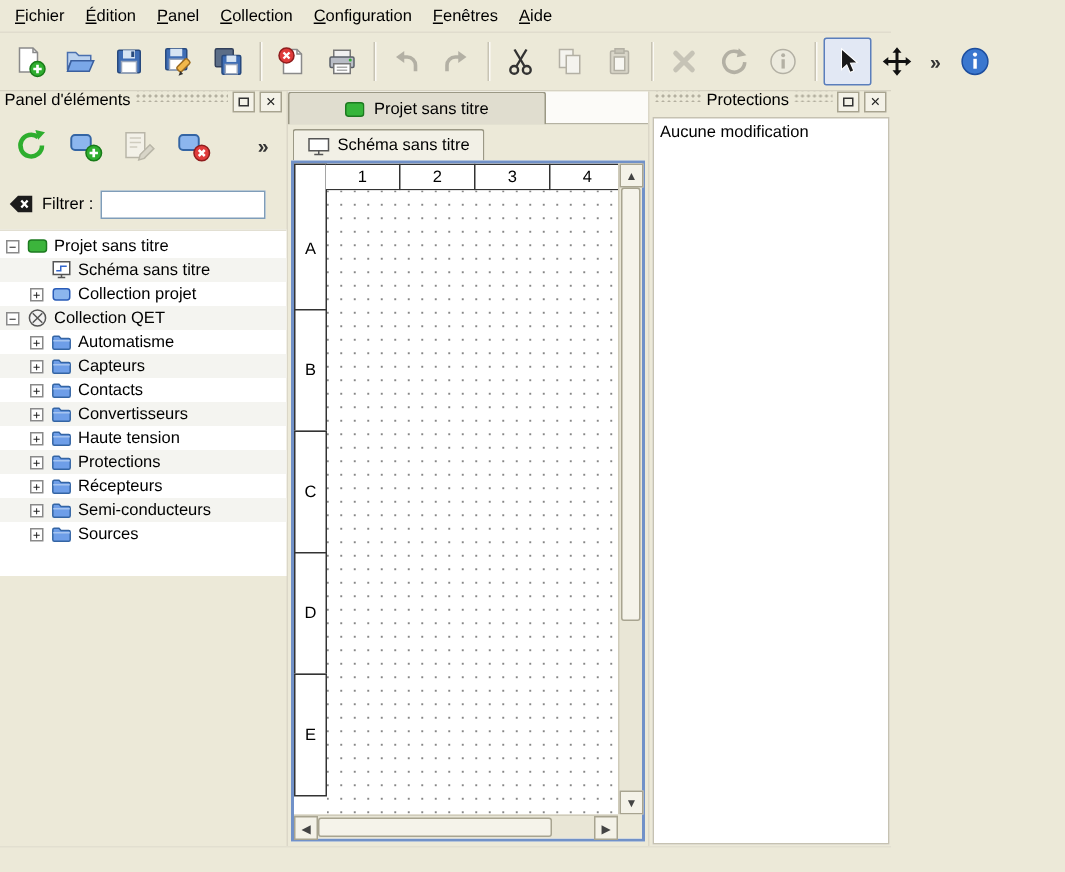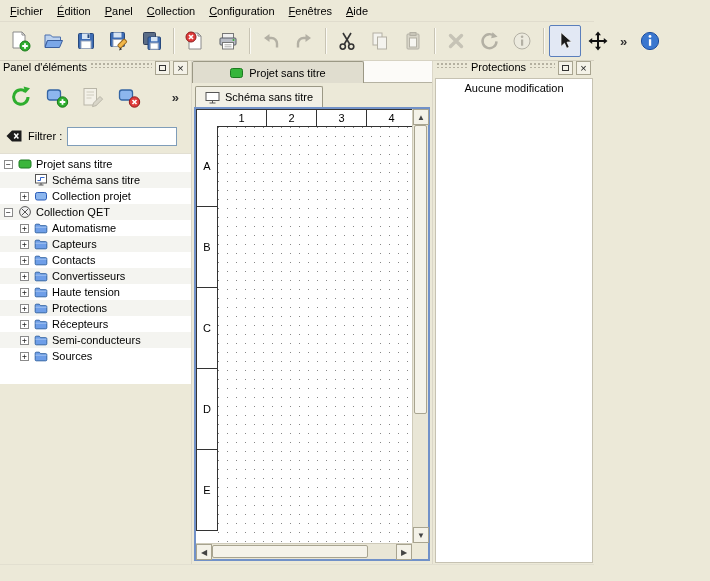--- a/index.html
+++ b/index.html
@@ -78,21 +78,21 @@
   .vscroll { grid-column:3; grid-row:1/3; display:flex; flex-direction:column; background:#e9e6d6; border-left:1px solid #cfcbba; }
   .hscroll { grid-column:1/3; grid-row:3; display:flex; background:#e9e6d6; border-top:1px solid #cfcbba; }
   .sb-corner { grid-column:3; grid-row:3; background:#ece9d8; }
   .sb-btn { width:16px; height:16px; flex:none; border:1px solid #a8a490; background:#f4f2e8; color:#444; font-size:8px; display:flex; align-items:center; justify-content:center; }
   .sb-track { flex:1; position:relative; }
   .sb-thumb { position:absolute; background:#f5f3ea; border:1px solid #a8a490; border-radius:2px; }
   .sb-thumb.v { left:1px; right:1px; top:0; height:72%; }
   .sb-thumb.h { top:1px; bottom:1px; left:0; width:85%; }
 
   
-  .undo-list { flex:1; background:#fff; border:1px solid #c6c2b2; margin:0 1px 1px 2px; padding:3px 4px;text-align:center; }
+  .undo-list { flex:1; background:#fff; border:1px solid #c6c2b2; margin:0 1px 1px 2px; padding:3px 4px; }
 
   
   .statusbar { height:17px; background:#ece9d8; border-top:1px solid #e2dfd0; }
 
   svg { display:block; }
 </style>
 </head>
 <body>
 
 <div class="app">

